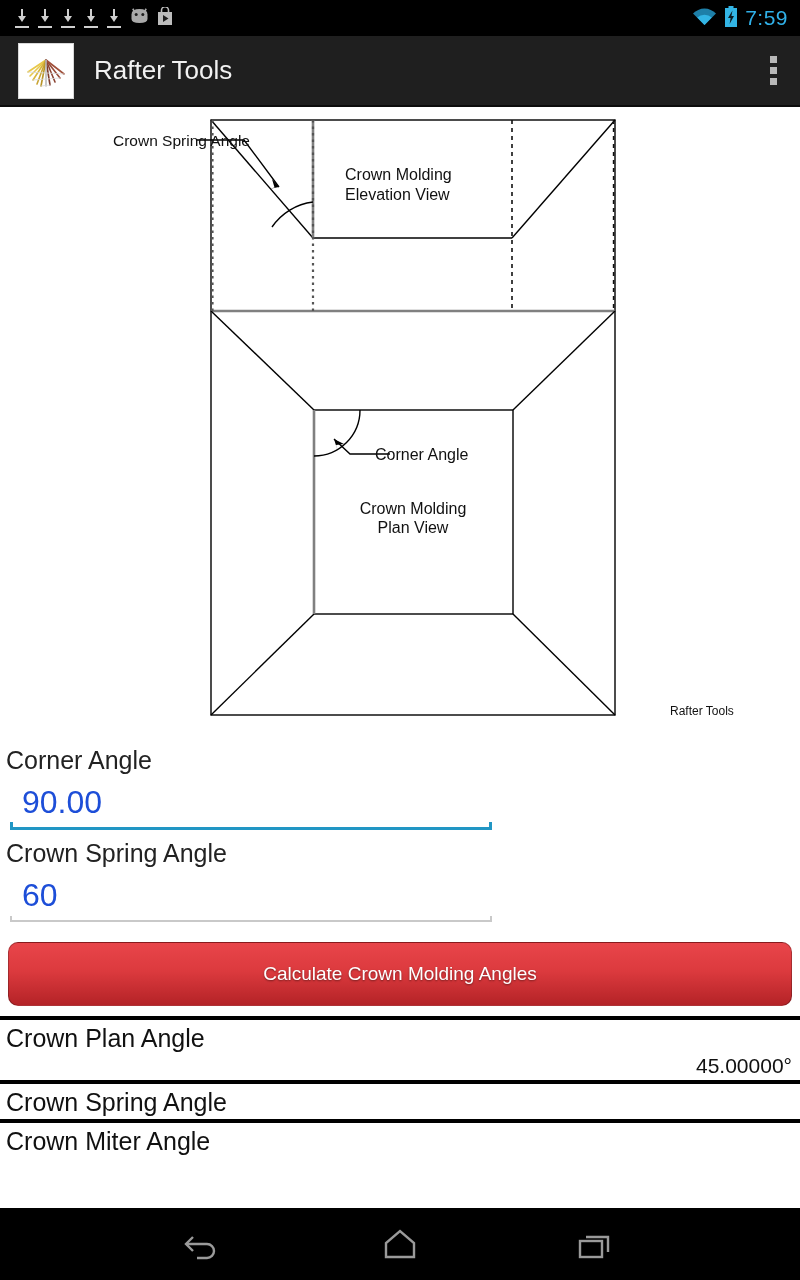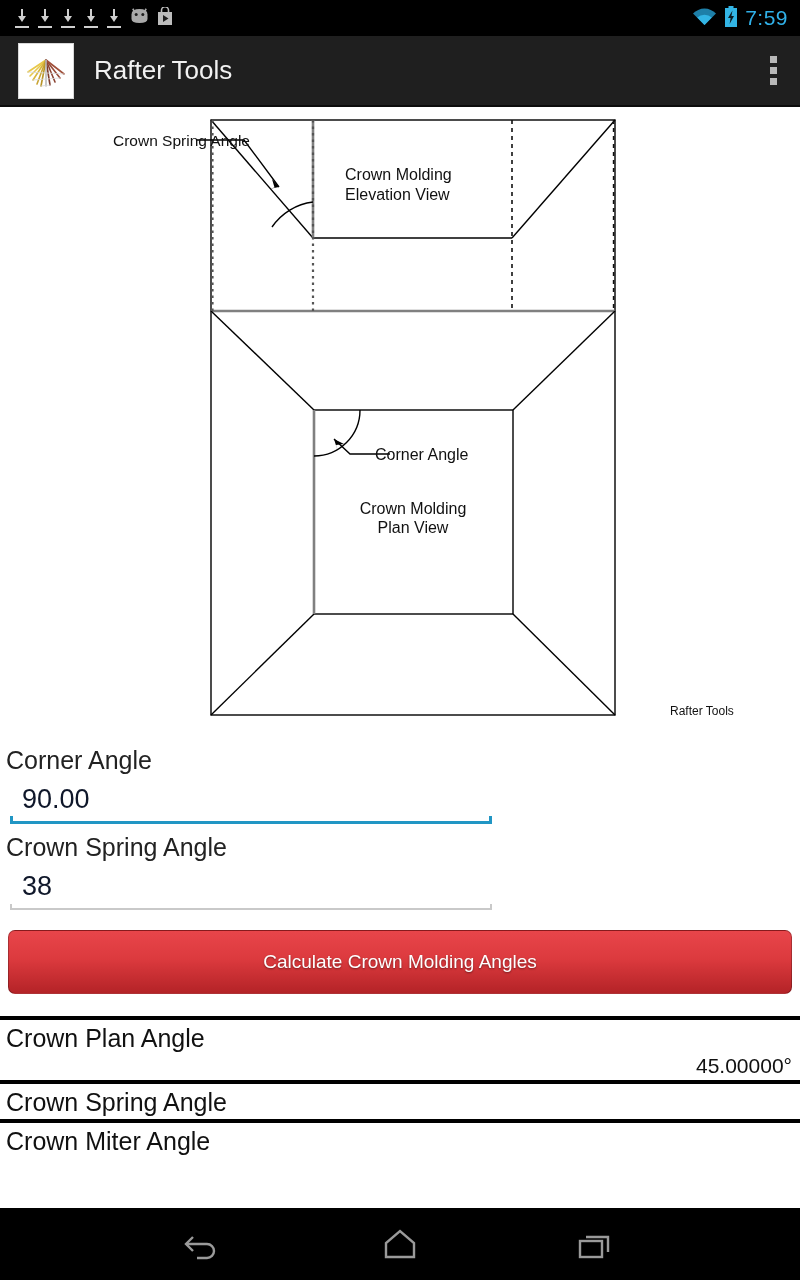--- a/index.html
+++ b/index.html
@@ -67,21 +67,21 @@
   }
 
   
   .form { position: absolute; top: 737px; left: 0; width: 800px; }
   .field-label {
     font-size: 25px; color: #222; padding-left: 6px; padding-top: 8px;
     line-height: 1.2;
   }
   .field-box { width: 482px; margin-left: 10px; margin-top: 6px; }
   .field-val {
-    font-size: 27px; color: #0f172a; padding: 3px 0 6px 12px;
+    font-size: 32px; color: #1d4ed8; padding: 3px 0 6px 12px;
   }
   .underline-focus { height: 3px; background: #2196c4; position: relative; }
   .underline-focus::before, .underline-focus::after {
     content: ""; position: absolute; top: -5px; width: 3px; height: 5px; background: #2196c4;
   }
   .underline-focus::before { left: 0; }
   .underline-focus::after { right: 0; }
   .underline-idle { height: 2px; background: #c9c9c9; position: relative; }
   .underline-idle::before, .underline-idle::after {
     content: ""; position: absolute; top: -4px; width: 2px; height: 4px; background: #c9c9c9;
@@ -92,20 +92,21 @@
   
   .btn-row { display: flex; gap: 10px; padding: 0 8px; margin-top: 20px; }
   .btn {
     flex: 1; height: 64px; border-radius: 7px;
     display: flex; align-items: center; justify-content: center;
     color: #fff; font-size: 19px; text-shadow: 0 1px 2px rgba(0,0,0,.45);
     border: 1px solid rgba(0,0,0,.25);
   }
   .btn-red {
     background: linear-gradient(to bottom, #e8454a 0%, #dc3a3e 45%, #b42327 100%);
+    border-radius: 10px;
   }
   .btn-blue {
     background: linear-gradient(to bottom, #5ca9e0 0%, #4897d4 45%, #2b74b6 100%);
   }
 
   
   .results { position: absolute; top: 1016px; left: 0; width: 800px; }
   .res-sep { height: 4px; background: #000; }
   .res-row { padding: 0 6px; border-radius: 10px; }
   .res-label { font-size: 25px; color: #111; padding-top: 3px; line-height: 1.25; }
@@ -261,21 +262,21 @@
   <div class="form">
 
     <div class="field-label">Corner Angle</div>
     <div class="field-box">
       <div class="field-val" placeholder="Corner Angle">90.00</div>
       <div class="underline-focus"></div>
     </div>
 
     <div class="field-label">Crown Spring Angle</div>
     <div class="field-box">
-      <div class="field-val" placeholder="Crown Spring Angle">38</div>
+      <div class="field-val" placeholder="Crown Spring Angle">60</div>
       <div class="underline-idle"></div>
     </div>
 
     <div class="btn-row">
       <div class="btn btn-red">Calculate Crown Molding Angles</div>
     </div>
   </div>
 
   <div class="results">
     <div class="res-sep"></div>

